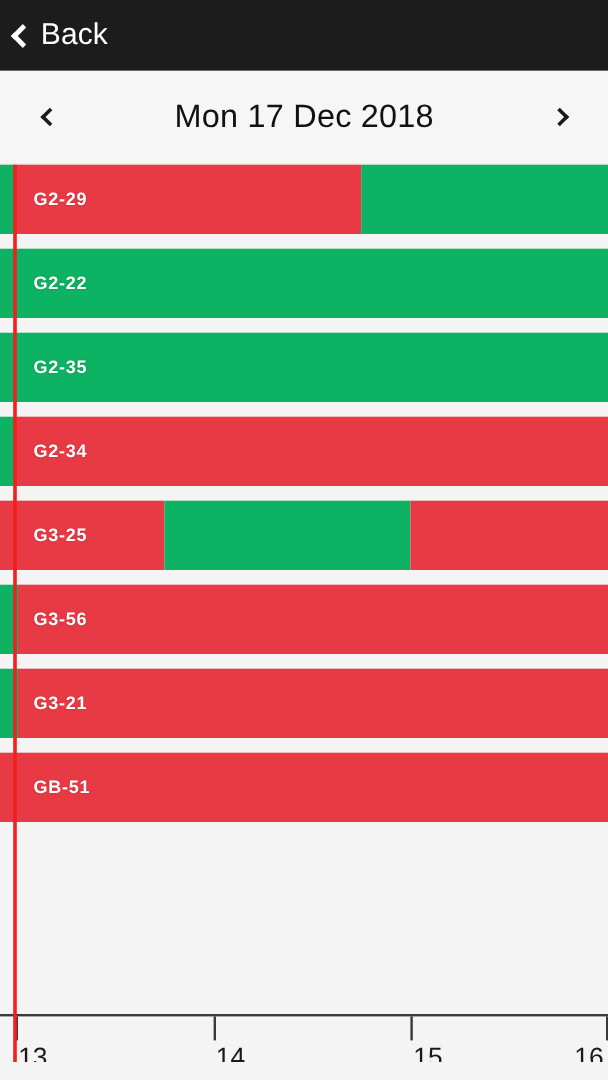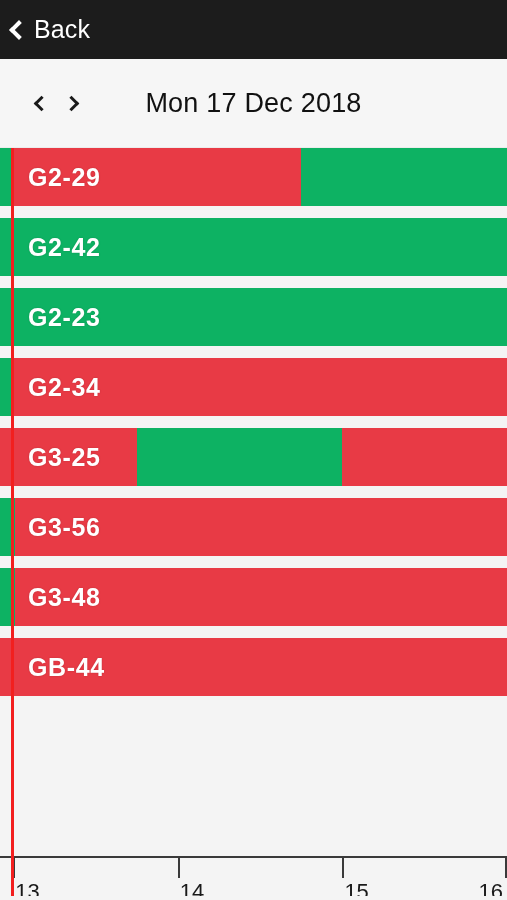--- a/index.html
+++ b/index.html
@@ -54,25 +54,25 @@
     color: #ffffff;
     font-size: 24px;
     font-weight: bold;
     letter-spacing: .2px;
     pointer-events: none;
   }
 
   
   .datebar {
     position: relative;
-    height: 89px;
+    height: 78px;
     background: #f6f6f6;
     display: flex;
     align-items: center;
-    justify-content: flex-start;
+    justify-content: space-between;
     padding: 0 22px;
     border-bottom: 1px solid #ececec;
   }
   .date-arrow {
     width: 34px; height: 40px;
     display: flex;
     align-items: center;
     justify-content: center;
     cursor: pointer;
     background: transparent;
@@ -124,21 +124,21 @@
   .seg.free     { background: #0db263; }
   .seg.occupied { background: #e83a45; }
   .row-label {
     position: absolute;
     left: 28px;
     top: 0;
     height: 58px;
     display: flex;
     align-items: center;
     color: #ffffff;
-    font-size: 25px;
+    font-size: 15px;
     font-weight: bold;
     letter-spacing: .6px;
     text-shadow: 0 0 2px rgba(0,0,0,.18);
     z-index: 3;
     pointer-events: none;
     white-space: nowrap;
   }
 
   
   .now-line {
@@ -199,50 +199,50 @@
   <div class="chart">
     <div class="rows" id="rows">
         <div class="row">
           <div class="seg free" style="left: 0px; width: 13.1688px;"></div>
           <div class="seg occupied" style="left: 13.1688px; width: 288.068px;"></div>
           <div class="seg free" style="left: 301.237px; width: 205.763px;"></div>
           <div class="row-label">G2-29</div>
         </div>
         <div class="row">
           <div class="seg free" style="left: 0px; width: 507px;"></div>
-          <div class="row-label">G2-42</div>
+          <div class="row-label">G2-22</div>
         </div>
         <div class="row">
           <div class="seg free" style="left: 0px; width: 507px;"></div>
-          <div class="row-label">G2-23</div>
+          <div class="row-label">G2-35</div>
         </div>
         <div class="row">
           <div class="seg free" style="left: 0px; width: 13.1688px;"></div>
           <div class="seg occupied" style="left: 13.1688px; width: 493.831px;"></div>
           <div class="row-label">G2-34</div>
         </div>
         <div class="row">
           <div class="seg occupied" style="left: 0px; width: 136.627px;"></div>
           <div class="seg free" style="left: 136.627px; width: 205.763px;"></div>
           <div class="seg occupied" style="left: 342.39px; width: 164.61px;"></div>
           <div class="row-label">G3-25</div>
         </div>
         <div class="row">
           <div class="seg free" style="left: 0px; width: 14.8149px;"></div>
           <div class="seg occupied" style="left: 14.8149px; width: 492.185px;"></div>
           <div class="row-label">G3-56</div>
         </div>
         <div class="row">
           <div class="seg free" style="left: 0px; width: 14.8149px;"></div>
           <div class="seg occupied" style="left: 14.8149px; width: 492.185px;"></div>
-          <div class="row-label">G3-48</div>
+          <div class="row-label">G3-21</div>
         </div>
         <div class="row">
           <div class="seg occupied" style="left: 0px; width: 507px;"></div>
-          <div class="row-label">GB-44</div>
+          <div class="row-label">GB-51</div>
         </div>
       </div>
     <div class="now-line" id="now-line" style="left: 10.5227px; height: 752px;"></div>
     <div class="axis" id="axis" style="top: 708px;">
         <div class="tick" style="left: 13.1688px;"></div>
         <div class="tick-label" style="left: 15.1688px;">13</div>
         <div class="tick" style="left: 177.779px;"></div>
         <div class="tick-label" style="left: 179.779px;">14</div>
         <div class="tick" style="left: 342.39px;"></div>
         <div class="tick-label" style="left: 344.39px;">15</div>

